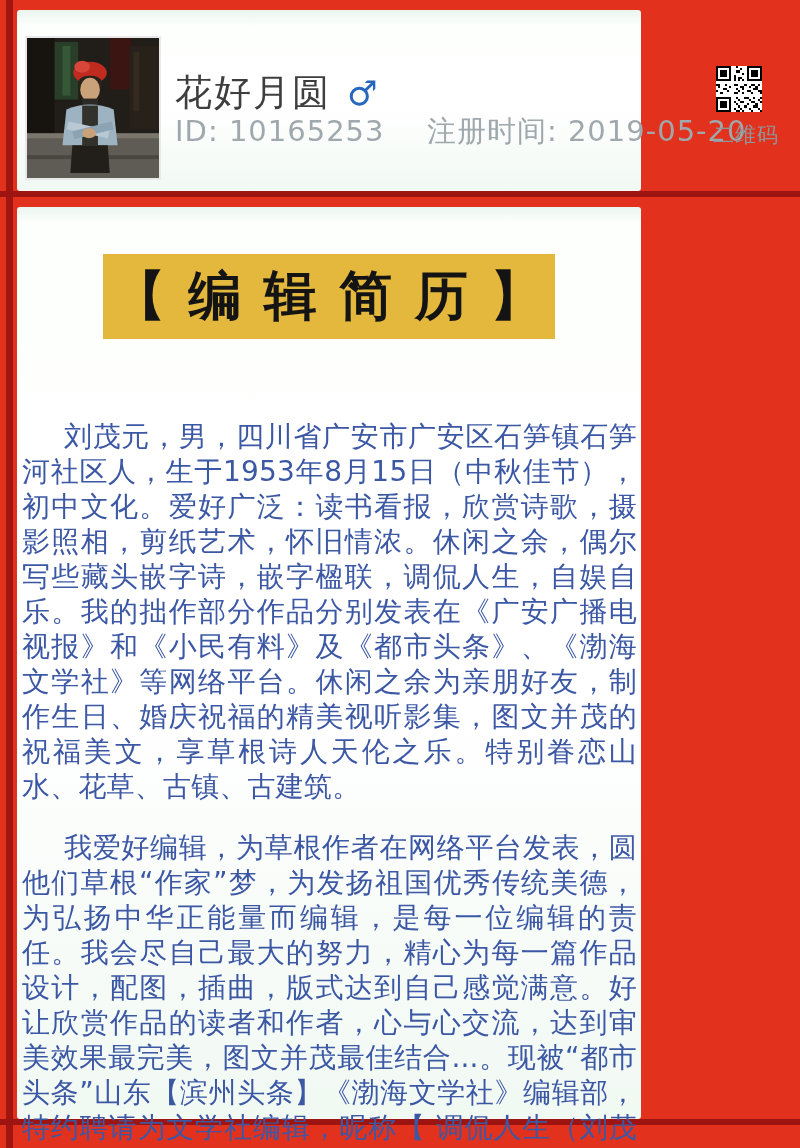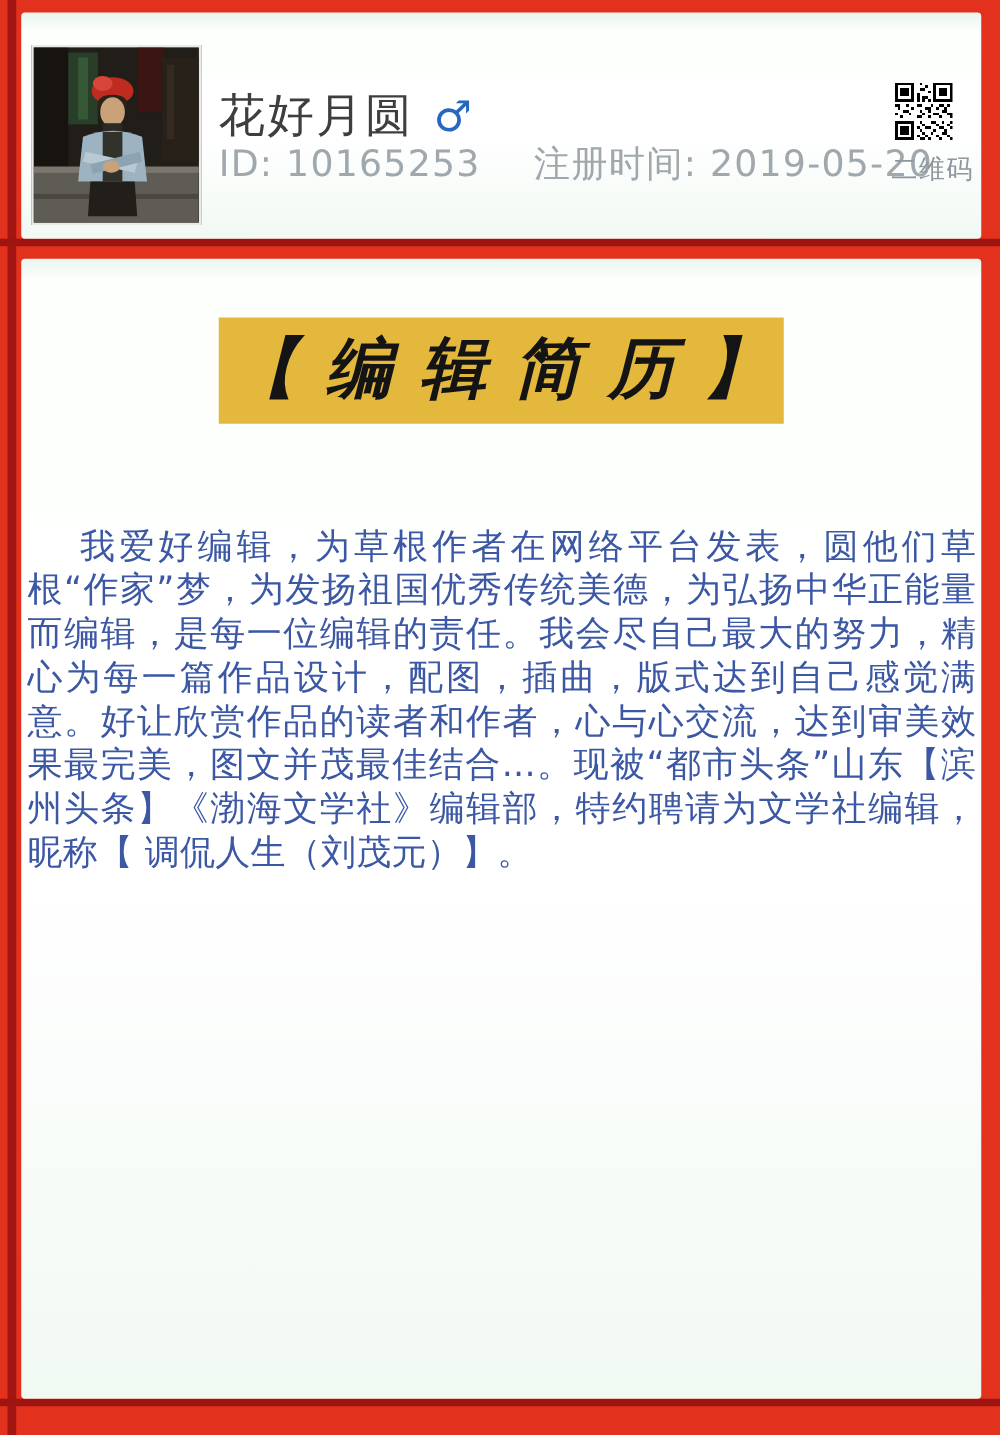--- a/index.html
+++ b/index.html
@@ -9,21 +9,21 @@
     font-family:"DejaVu Sans","Liberation Sans",sans-serif;
   }
   .left-stripe{
     position:absolute;left:6px;top:0;width:7px;height:1148px;
     background:#A21511;
   }
   .hline{position:absolute;left:0;width:800px;height:6px;background:#9E1410;}
   .hline-1{top:191px;}
   .hline-2{top:1119px;}
   .card{
-    position:absolute;left:17px;width:768px;border-radius:3px;
+    position:absolute;left:17px;width:624px;border-radius:3px;
     background:linear-gradient(180deg,#EAF5EE 0px,#FDFFFD 16px,#FFFFFF 55%,#F1F9F3 100%);
   }
   .profile-card{top:10px;height:181px;}
   .article-card{top:207px;height:912px;}
 
   
   .avatar{
     position:absolute;left:8px;top:26px;width:136px;height:144px;
     border:2px solid #E9E9E9;box-sizing:border-box;background:#211D18;
     cursor:pointer;
@@ -50,21 +50,21 @@
   .qr-caption{
     font-size:21px;color:#8E979B;margin-top:9px;white-space:nowrap;
     letter-spacing:1px;
   }
 
   
   .title-wrap{position:absolute;top:47px;left:0;width:100%;text-align:center;}
   .title-highlight{
     display:inline-block;background:#E4B83C;color:#141414;
     font-size:53px;font-weight:bold;line-height:1.26;
-    padding:9px 10px;letter-spacing:2px;white-space:nowrap;font-style:italic;
+    padding:9px 10px;letter-spacing:2px;white-space:nowrap;
   }
   .article-body{
     position:absolute;top:212px;left:5px;right:4px;
   }
   .article-body p{
     margin:0 0 26px 0;
     font-size:28px;line-height:35px;color:#3C58A5;
     text-align:justify;text-indent:42px;
     letter-spacing:0.2px;
   }
@@ -193,16 +193,17 @@
 
 </section>
 
 <section class="card article-card">
 
   <div class="title-wrap">
     <span class="title-highlight">【 编 辑 简 历 】</span>
   </div>
 
   <div class="article-body">
+    <p>刘茂元，男，四川省广安市广安区石笋镇石笋河社区人，生于1953年8月15日（中秋佳节），初中文化。爱好广泛：读书看报，欣赏诗歌，摄影照相，剪纸艺术，怀旧情浓。休闲之余，偶尔写些藏头嵌字诗，嵌字楹联，调侃人生，自娱自乐。我的拙作部分作品分别发表在《广安广播电视报》和《小民有料》及《都市头条》、《渤海文学社》等网络平台。休闲之余为亲朋好友，制作生日、婚庆祝福的精美视听影集，图文并茂的祝福美文，享草根诗人天伦之乐。特别眷恋山水、花草、古镇、古建筑。</p>
     <p>我爱好编辑，为草根作者在网络平台发表，圆他们草根“作家”梦，为发扬祖国优秀传统美德，为弘扬中华正能量而编辑，是每一位编辑的责任。我会尽自己最大的努力，精心为每一篇作品设计，配图，插曲，版式达到自己感觉满意。好让欣赏作品的读者和作者，心与心交流，达到审美效果最完美，图文并茂最佳结合...。现被“都市头条”山东【滨州头条】《渤海文学社》编辑部，特约聘请为文学社编辑，昵称【 调侃人生（刘茂元）】。</p>
   </div>
 
 </section>
 
 </body></html>

